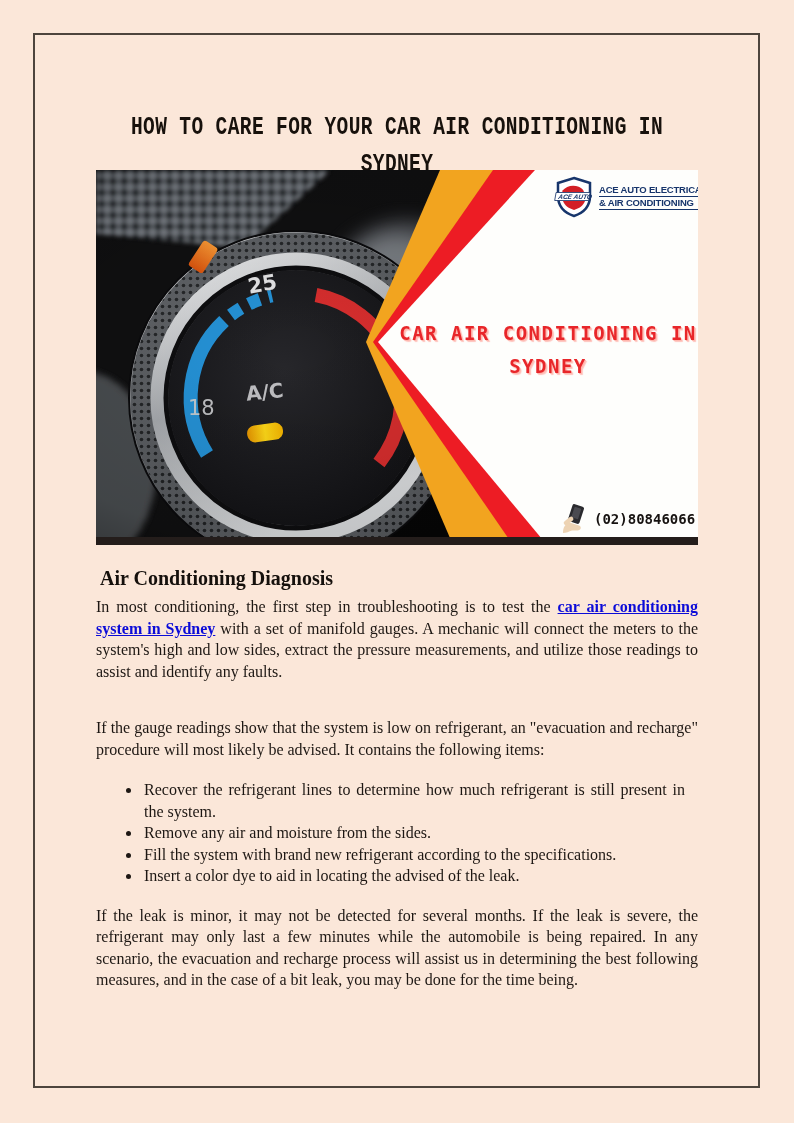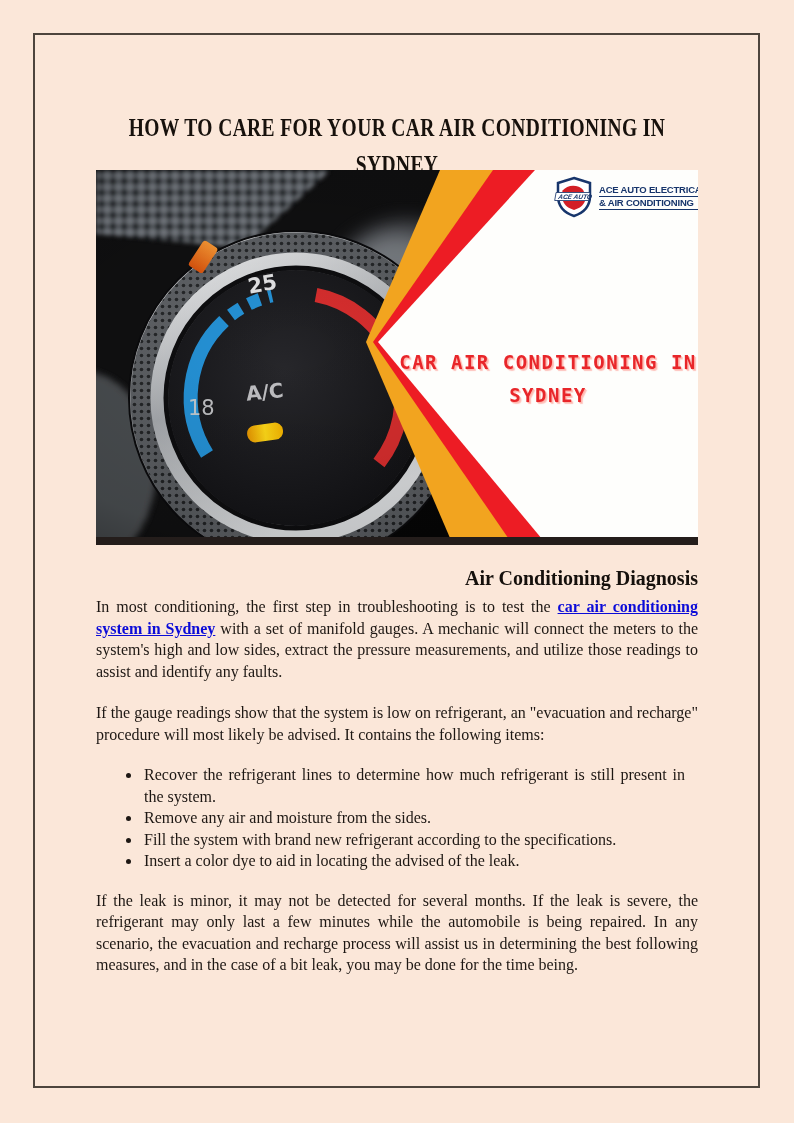--- a/index.html
+++ b/index.html
@@ -13,21 +13,21 @@
   .frame {
     position:absolute; left:33px; top:33px;
     width:727px; height:1055px;
     border:2px solid #4d453d;
     box-sizing:border-box;
   }
   
   .title {
     position:absolute; top:92px; left:0; right:0;
     text-align:center;
-    font-family:Liberation Serif, serif;
+    font-family:Liberation Mono, monospace;
     font-weight:700;
     font-size:25px;
     line-height:37px;
     color:#17110c;
     letter-spacing:0.5px;
   }
   .title .tline { white-space:nowrap; transform:scaleX(.78); transform-origin:50% 50%; }
   
   .promo {
     position:absolute; left:96px; top:170px;
@@ -39,21 +39,21 @@
     position:absolute; left:458px; top:6px;
     display:flex; align-items:center; gap:5px;
   }
   .logo-text {
     font-family:"Liberation Sans", sans-serif;
     font-weight:bold; font-size:9.5px; line-height:11px;
     color:#17356b; letter-spacing:-0.2px;
   }
   .logo-line { border-bottom:1px solid #17356b; padding-bottom:1px; white-space:nowrap; }
   .headline {
-    position:absolute; left:298px; top:176px; width:308px;
+    position:absolute; left:298px; top:147px; width:308px;
     text-align:center;
     font-family:"DejaVu Sans Mono", monospace;
     font-weight:bold; font-size:19px; line-height:33px;
     letter-spacing:1.5px;
     color:#e8262a;
     text-shadow:1px 1px 0 #ffb6ad, 2px 2px 1px rgba(255,150,140,.55);
     white-space:nowrap;
   }
   .phone {
     position:absolute; left:464px; top:334px;
@@ -65,24 +65,24 @@
   
   .article {
     position:absolute; left:96px; top:566px; width:602px;
     font-size:16px; line-height:21.5px;
     color:#1d1713;
     text-align:justify;
   }
   .article h2 {
     font-size:20px; line-height:24px;
     margin:0 0 6px 4px; color:#15100c;
-    text-align:right;
+    text-align:left;
   }
   .article p { margin:0; }
-  .article .p2 { margin-top:20px; }
+  .article .p2 { margin-top:35px; }
   .article .p3 { margin-top:18px; }
   .article ul { margin:19px 13px 0 0; padding-left:46px; }
   .article li { padding-left:2px; }
   .doclink { color:#0b0bd8; font-weight:bold; text-decoration:underline; cursor:pointer; }
 </style>
 </head>
 <body>
 
 <div class="frame"></div>
 
@@ -196,20 +196,29 @@
       <div class="logo-line">ACE AUTO ELECTRICAL</div>
       <div class="logo-line">&amp; AIR CONDITIONING</div>
     </div>
   </div>
 
   <div class="headline">
     <div>CAR AIR CONDITIONING IN</div>
     <div>SYDNEY</div>
   </div>
 
+  <div class="phone">
+    <svg width="28" height="30" viewBox="0 0 28 30">
+      <rect x="10" y="1" width="12" height="18" rx="2" fill="#2a2a2e" transform="rotate(18 16 10)"></rect>
+      <rect x="12.5" y="3.5" width="7" height="11" rx="1" fill="#4a4a50" transform="rotate(18 16 10)"></rect>
+      <rect x="3" y="15" width="11" height="4.5" rx="2.2" fill="#edd3b3" transform="rotate(-38 8 17)"></rect>
+      <path d="M3 29 C3 23 5.5 19.5 9.5 18.5 L19 21.5 C22 22.5 21 26.5 17.5 26.5 L12 26.5 C9 27.5 6 29 3 29 Z" fill="#edd3b3"></path>
+    </svg>
+    <span>(02)80846066</span>
+  </div>
 </div>
 
 <div class="article">
   <h2>Air Conditioning Diagnosis</h2>
   <p class="p1"><span>In most conditioning, the first step in troubleshooting is to test the </span><a class="doclink" href="#">car air conditioning system in Sydney</a><span> with a set of manifold gauges. A mechanic will connect the meters to the system's high and low sides, extract the pressure measurements, and utilize those readings to assist and identify any faults.</span></p>
   <p class="p2">If the gauge readings show that the system is low on refrigerant, an "evacuation and recharge" procedure will most likely be advised. It contains the following items:</p>
   <ul>
     <li>Recover the refrigerant lines to determine how much refrigerant is still present in the system.</li>
     <li>Remove any air and moisture from the sides.</li>
     <li>Fill the system with brand new refrigerant according to the specifications.</li>

